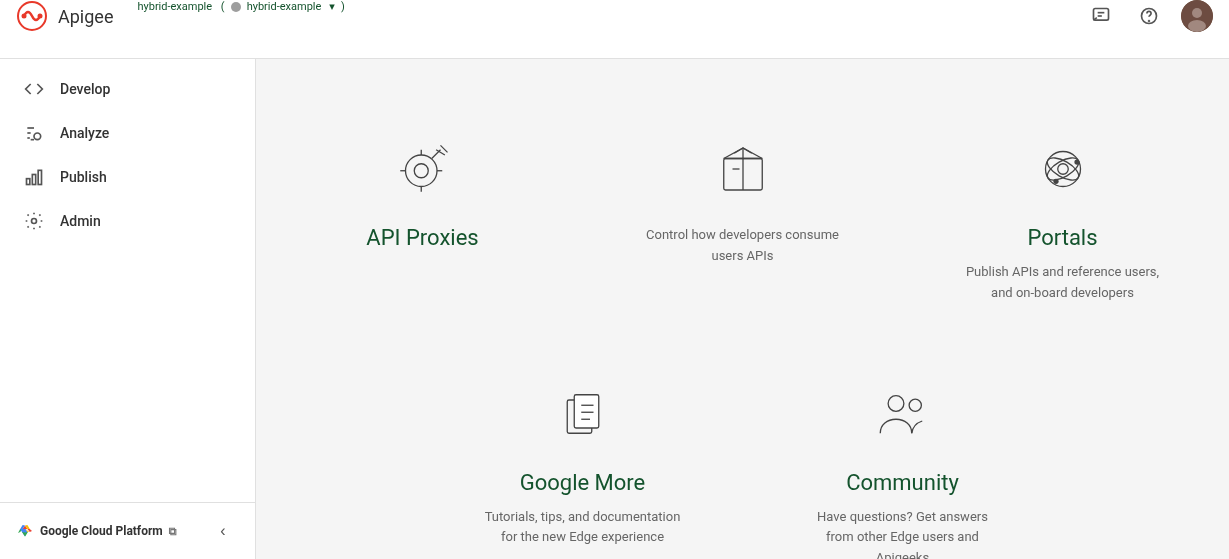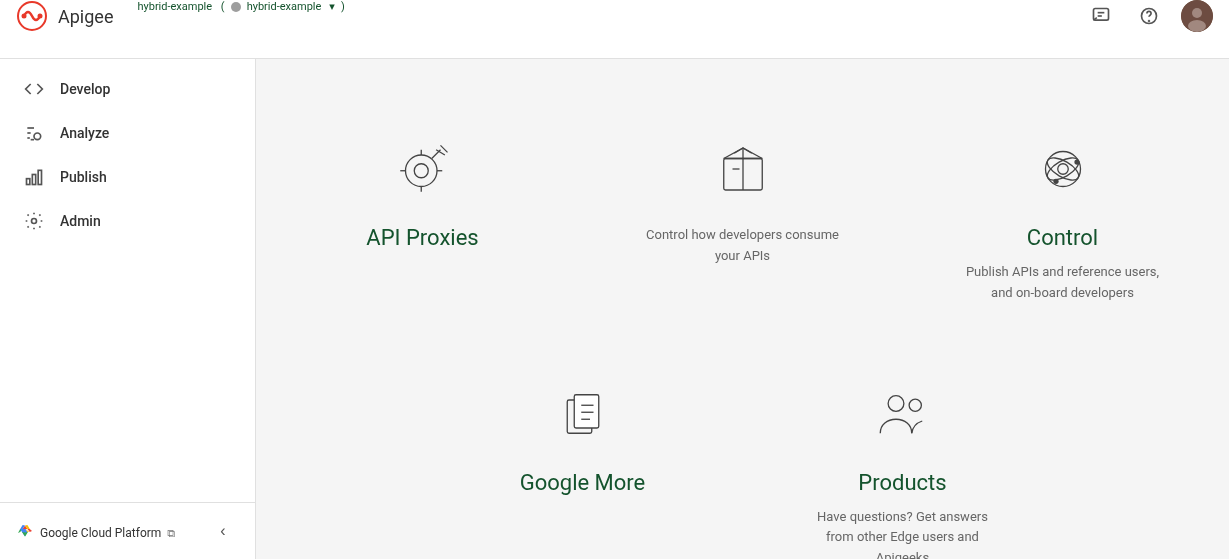--- a/index.html
+++ b/index.html
@@ -126,26 +126,27 @@
       align-items: center;
       justify-content: center;
       cursor: pointer;
       color: #555;
       border: none;
       background: transparent;
       font-size: 16px;
     }
     .gcp-link {
       display: flex;
-      align-items: flex-end;
+      align-items: center;
       gap: 6px;
       font-size: 12px;
       color: #333;
       cursor: pointer;
       text-decoration: none;
+      font-weight: bold;
     }
     .gcp-icon {
       width: 18px;
       height: 18px;
     }
 
     
     .content {
       flex: 1;
       background: #f5f5f5;
@@ -349,65 +350,66 @@
           <svg viewBox="0 0 80 80" xmlns="http://www.w3.org/2000/svg" stroke="#444" fill="none" stroke-width="1.5">
 
             <rect x="18" y="28" width="44" height="36" rx="2"></rect>
             <polyline points="18,28 40,16 62,28"></polyline>
             <line x1="40" y1="16" x2="40" y2="64"></line>
             <line x1="18" y1="28" x2="62" y2="28"></line>
             <polyline points="30,22 40,16 50,22"></polyline>
             <line x1="28" y1="40" x2="36" y2="40"></line>
           </svg>
         </div>
-        <div class="card-desc">Control how developers consume your APIs</div>
+        <div class="card-desc">Control how developers consume users APIs</div>
       </div>
 
       <div class="card">
         <div class="card-icon">
           <svg viewBox="0 0 80 80" xmlns="http://www.w3.org/2000/svg" stroke="#444" fill="none" stroke-width="1.5">
 
             <circle cx="40" cy="40" r="20"></circle>
             <circle cx="40" cy="40" r="6"></circle>
             <ellipse cx="40" cy="40" rx="20" ry="9" transform="rotate(-30 40 40)"></ellipse>
             <ellipse cx="40" cy="40" rx="20" ry="9" transform="rotate(30 40 40)"></ellipse>
             <circle cx="56" cy="32" r="3" fill="#444" stroke="none"></circle>
             <circle cx="32" cy="54" r="3" fill="#444" stroke="none"></circle>
           </svg>
         </div>
-        <div class="card-title">Control</div>
+        <div class="card-title">Portals</div>
         <div class="card-desc">Publish APIs and reference users, and on-board developers</div>
       </div>
     </div>
 
     <div class="cards-row2">
 
       <div class="card">
         <div class="card-icon">
           <svg viewBox="0 0 80 80" xmlns="http://www.w3.org/2000/svg" stroke="#444" fill="none" stroke-width="1.5">
 
             <rect x="22" y="24" width="28" height="38" rx="2"></rect>
             <rect x="30" y="18" width="28" height="38" rx="2" fill="white" stroke="#444"></rect>
             <line x1="38" y1="30" x2="52" y2="30"></line>
             <line x1="38" y1="38" x2="52" y2="38"></line>
             <line x1="38" y1="46" x2="48" y2="46"></line>
           </svg>
         </div>
         <div class="card-title">Google More</div>
+        <div class="card-desc">Tutorials, tips, and documentation for the new Edge experience</div>
       </div>
 
       <div class="card">
         <div class="card-icon">
           <svg viewBox="0 0 80 80" xmlns="http://www.w3.org/2000/svg" stroke="#444" fill="none" stroke-width="1.5">
 
             <circle cx="32" cy="28" r="9"></circle>
             <path d="M14 62c0-10 8-16 18-16s18 6 18 16"></path>
             <circle cx="54" cy="30" r="7"></circle>
             <path d="M50 62c1-8 6-12 12-14"></path>
           </svg>
         </div>
-        <div class="card-title">Products</div>
+        <div class="card-title">Community</div>
         <div class="card-desc">Have questions? Get answers from other Edge users and Apigeeks</div>
       </div>
 
     </div>
   </div>
 </div>
 
 </body></html>

